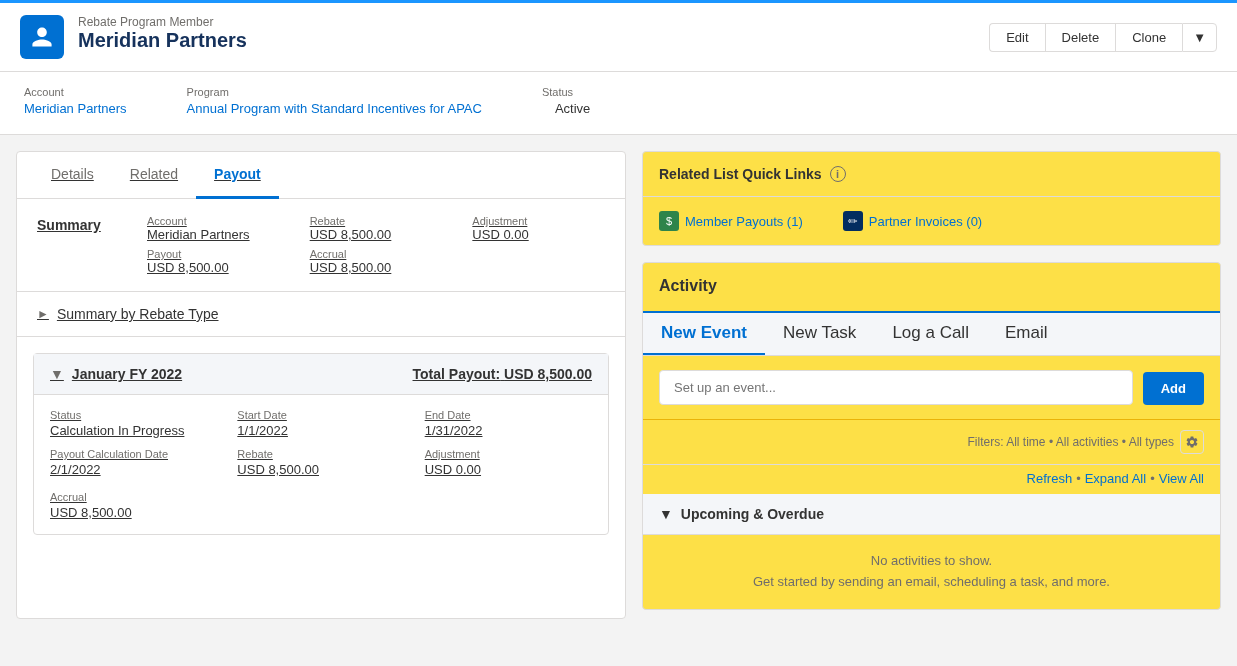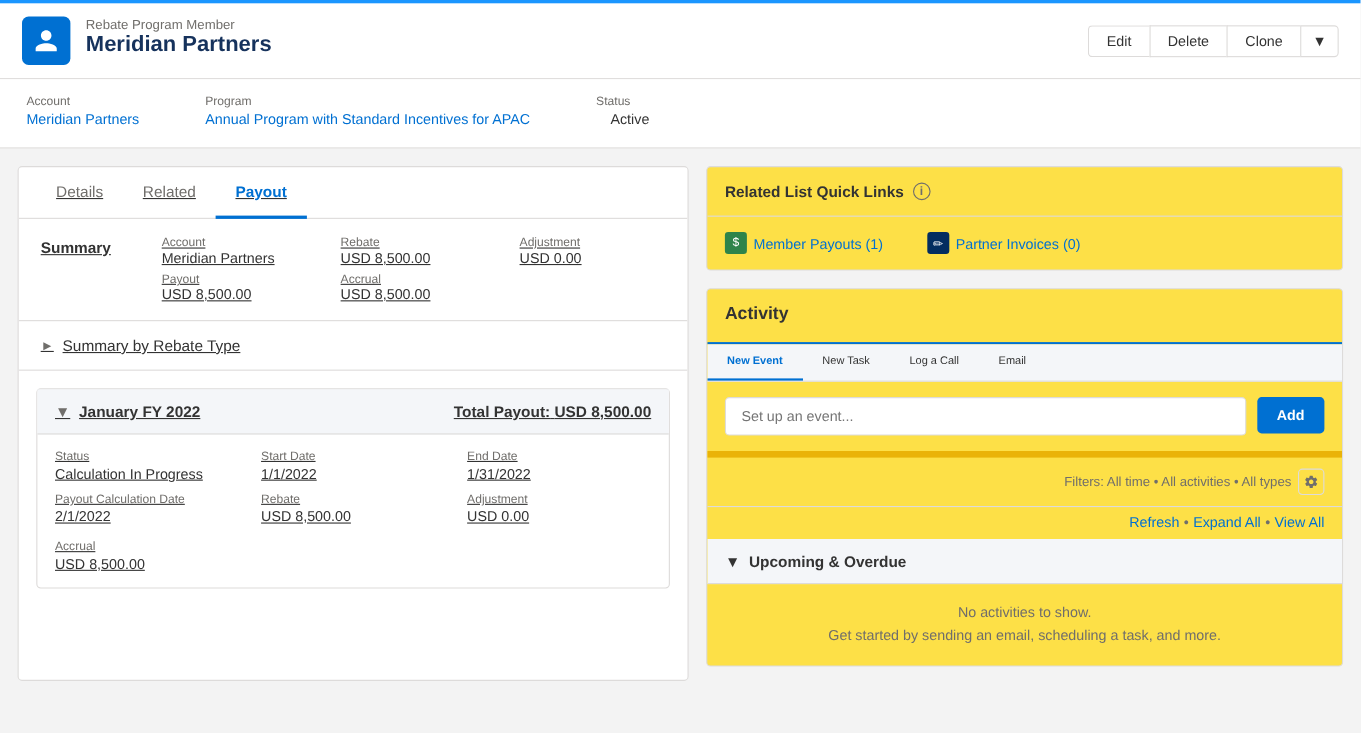--- a/index.html
+++ b/index.html
@@ -221,32 +221,32 @@
       font-weight: 700;
       border-bottom: 2px solid #0070d2;
     }
     .activity-tabs {
       display: flex;
       background: #f4f6f9;
       border-bottom: 1px solid #dddbda;
     }
     .activity-tab {
       padding: 10px 18px;
-      font-size: 10px;
+      font-size: 17px;
       cursor: pointer;
       color: #333;
     }
     .activity-tab.active { color: #0070d2; font-weight: 600; border-bottom: 2px solid #0070d2; }
 
     .activity-input-row {
       display: flex;
-      align-items: flex-start;
+      align-items: flex-end;
       gap: 10px;
       padding: 14px 16px;
-      border-bottom: 6px solid #eab308;
+      border-bottom: 1px solid #eab308;
     }
     .activity-input {
       flex: 1;
       padding: 9px 14px;
       border: 1px solid #dddbda;
       border-radius: 4px;
       font-size: 13px;
       color: #706e6b;
     }
     .add-btn {

